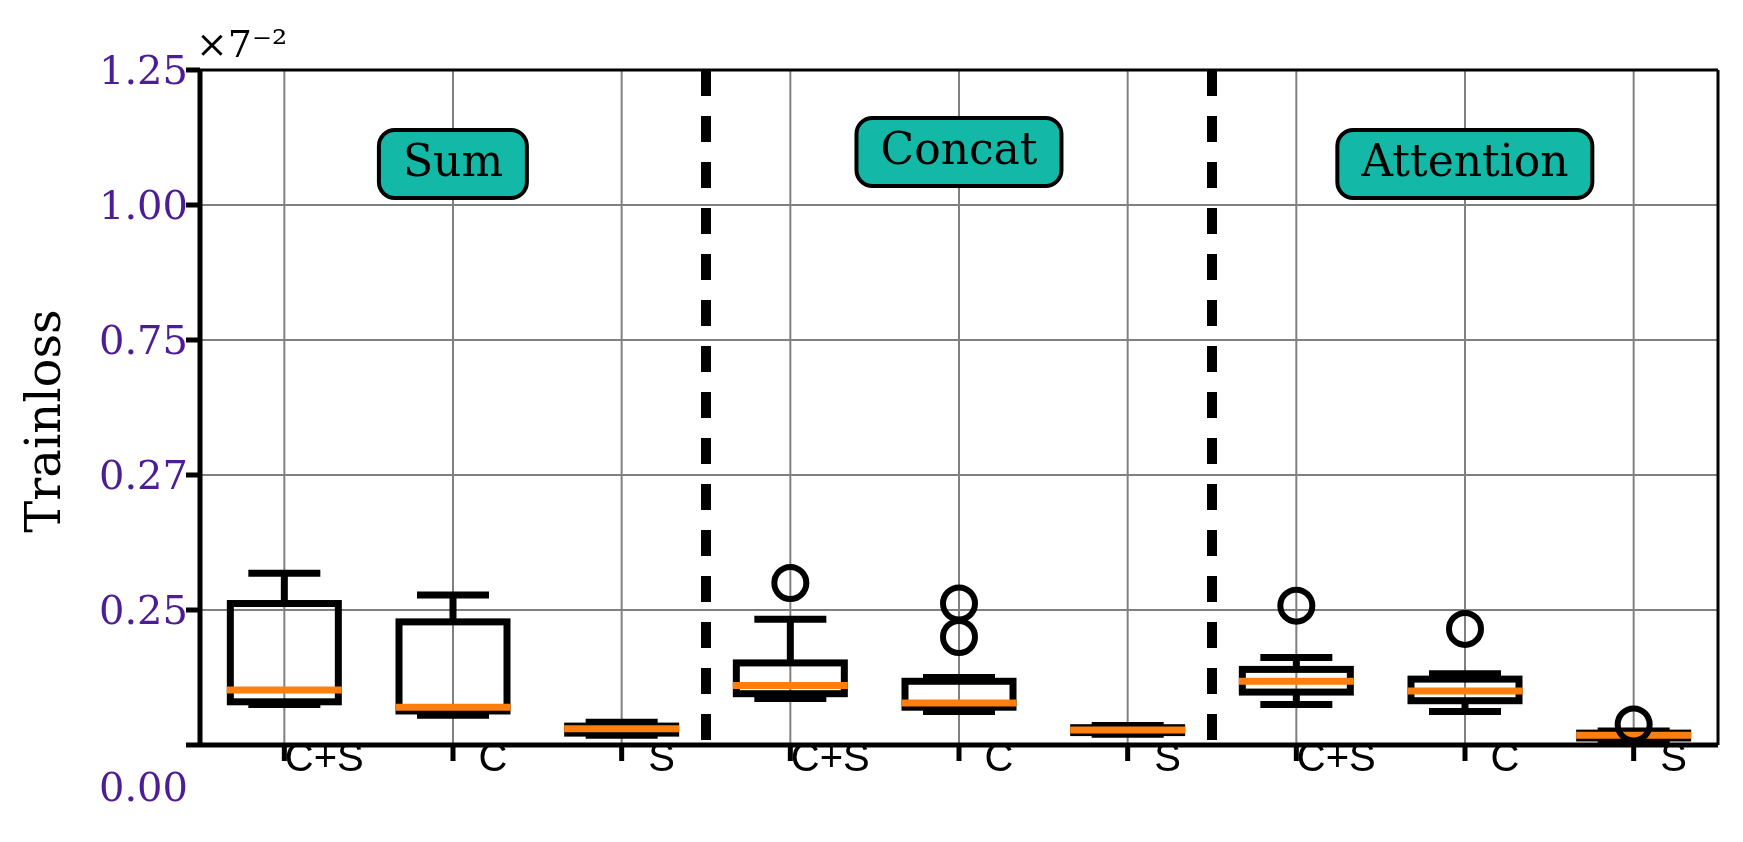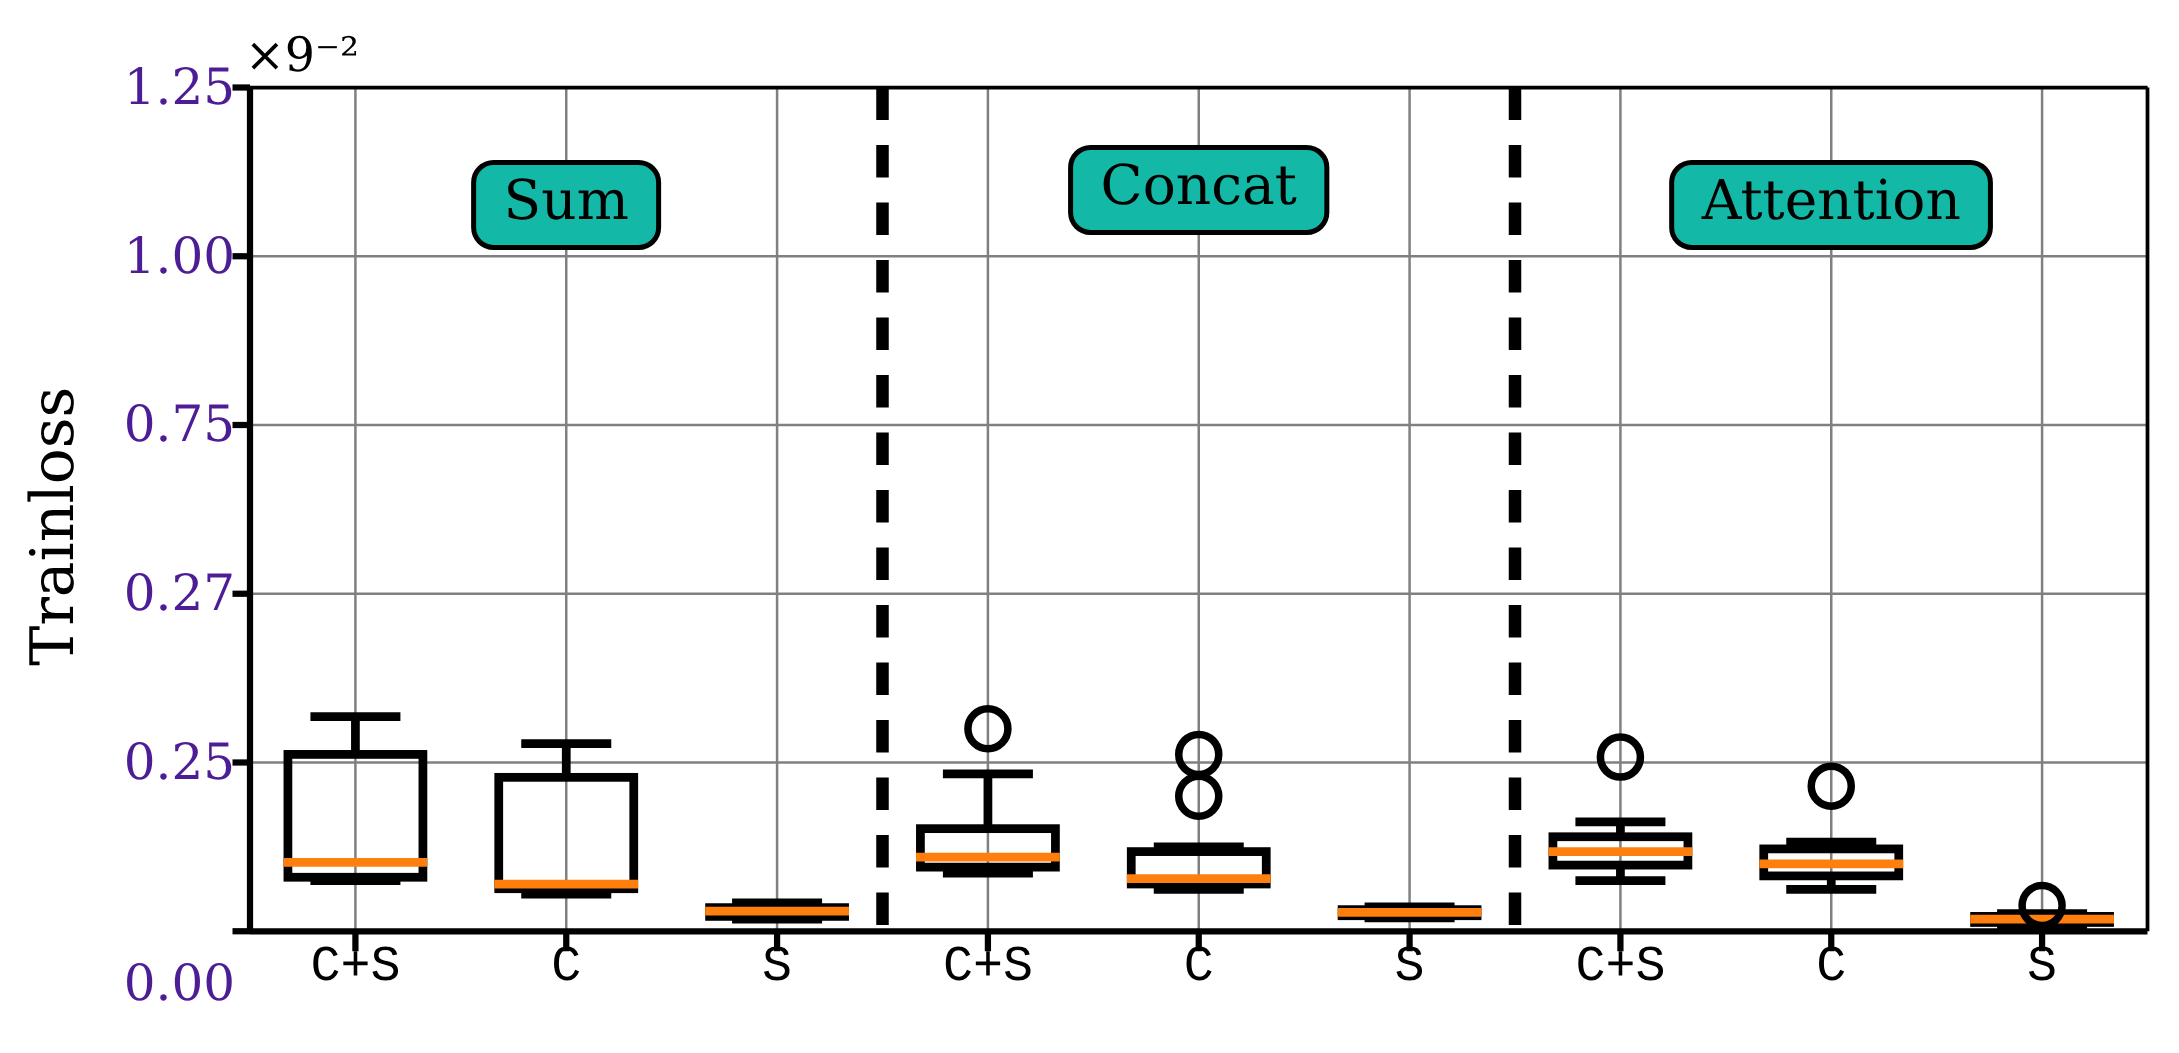--- a/index.html
+++ b/index.html
@@ -17,23 +17,24 @@
     position:absolute;right:0;width:150px;text-align:right;
     font-size:40px;color:#4c1d95;transform:translateY(-50%);
     font-family:"DejaVu Serif","Liberation Serif",serif;
   }
   #ytickwrap{position:absolute;left:0;top:0;width:188px;height:842px;}
   #offsettext{
     position:absolute;left:196px;top:22px;font-size:38px;color:#000;
     font-family:"DejaVu Serif","Liberation Serif",serif;white-space:nowrap;
   }
   .xtick{
-    position:absolute;top:752px;font-size:40px;color:#000;
+    position:absolute;top:735px;font-size:40px;color:#000;
     transform:translateX(-50%);white-space:nowrap;
-    font-family:Liberation Mono, monospace;
+    font-family:Liberation Sans, sans-serif;
+    margin-left:40px;
   }
   .grouplabel{
     position:absolute;border:4px solid #000;border-radius:18px;background:#14b8a6;
     font-size:44px;color:#000;padding:6px 22px 12px 22px;white-space:nowrap;
     transform:translateX(-50%);line-height:1.05;
     font-family:"DejaVu Serif","Liberation Serif",serif;
   }
   svg{position:absolute;left:0;top:0;}
 </style>
 </head>
@@ -47,21 +48,21 @@
 
   <div id="ytickwrap">
       <div class="ytick" style="top: 787px;">0.00</div>
       <div class="ytick" style="top: 610px;">0.25</div>
       <div class="ytick" style="top: 475px;">0.27</div>
       <div class="ytick" style="top: 340px;">0.75</div>
       <div class="ytick" style="top: 205px;">1.00</div>
       <div class="ytick" style="top: 70px;">1.25</div>
     </div>
 
-  <div id="offsettext">×9⁻²</div>
+  <div id="offsettext">×7⁻²</div>
 
   <svg id="plot" width="1743" height="842">
       <line x1="200" y1="610" x2="1718" y2="610" stroke="#808080" stroke-width="2"></line>
       <line x1="200" y1="475" x2="1718" y2="475" stroke="#808080" stroke-width="2"></line>
       <line x1="200" y1="340" x2="1718" y2="340" stroke="#808080" stroke-width="2"></line>
       <line x1="200" y1="205" x2="1718" y2="205" stroke="#808080" stroke-width="2"></line>
       <line x1="200" y1="70" x2="1718" y2="70" stroke="#808080" stroke-width="2"></line>
       <line x1="284.3333333333333" y1="70" x2="284.3333333333333" y2="745" stroke="#808080" stroke-width="2"></line>
       <line x1="453" y1="70" x2="453" y2="745" stroke="#808080" stroke-width="2"></line>
       <line x1="621.6666666666666" y1="70" x2="621.6666666666666" y2="745" stroke="#808080" stroke-width="2"></line>

